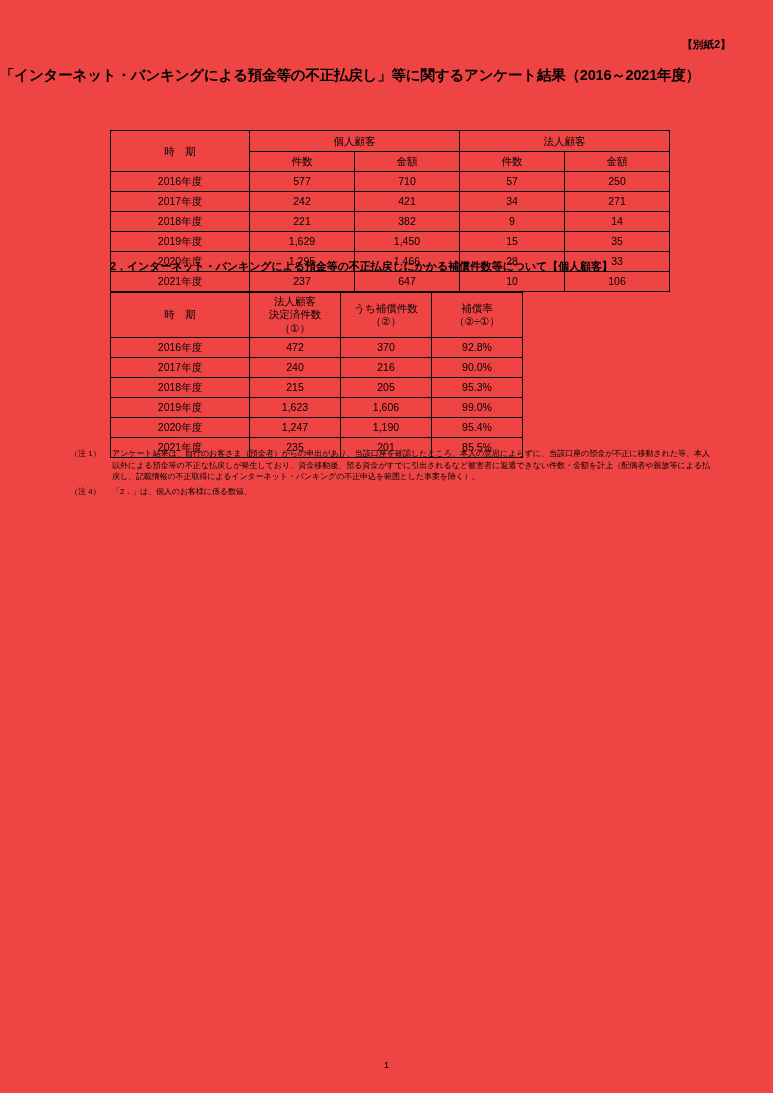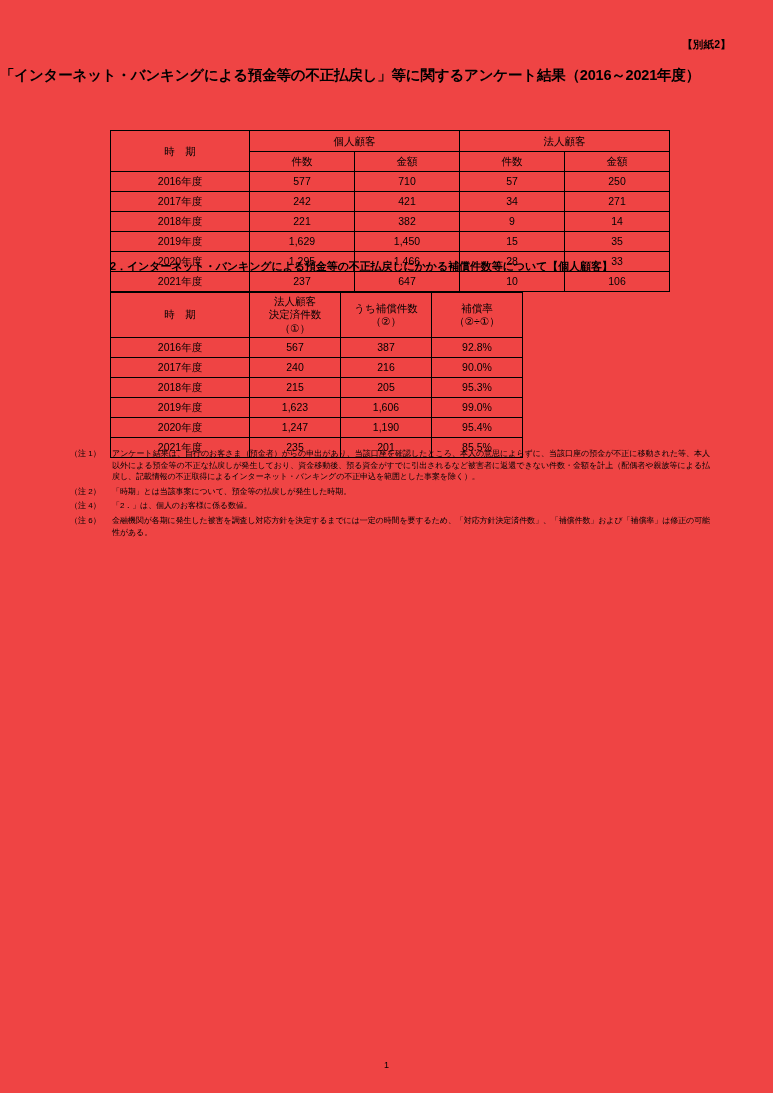--- a/index.html
+++ b/index.html
@@ -211,22 +211,22 @@
         </th>
         <th class="c-col head-cell">
           <div>補償率</div>
           <div>（②÷①）</div>
         </th>
       </tr>
     </thead>
     <tbody>
       <tr>
         <td>2016年度</td>
-        <td>567</td>
-        <td>387</td>
+        <td>472</td>
+        <td>370</td>
         <td>92.8%</td>
       </tr>
       <tr>
         <td>2017年度</td>
         <td>240</td>
         <td>216</td>
         <td>90.0%</td>
       </tr>
       <tr>
         <td>2018年度</td>
@@ -254,28 +254,20 @@
       </tr>
     </tbody>
   </table>
 
   <div class="notes">
     <div class="note-row">
       <span class="note-label">（注 1）</span>
       <span class="note-text">アンケート結果は、自行のお客さま（預金者）からの申出があり、当該口座を確認したところ、本人の意思によらずに、当該口座の預金が不正に移動された等、本人以外による預金等の不正な払戻しが発生しており、資金移動後、預る資金がすでに引出されるなど被害者に返還できない件数・金額を計上（配偶者や親族等による払戻し、記載情報の不正取得によるインターネット・バンキングの不正申込を範囲とした事案を除く）。</span>
     </div>
     <div class="note-row">
-      <span class="note-label">（注 2）</span>
-      <span class="note-text">「時期」とは当該事案について、預金等の払戻しが発生した時期。</span>
-    </div>
-    <div class="note-row">
       <span class="note-label">（注 4）</span>
       <span class="note-text">「2．」は、個人のお客様に係る数値。</span>
     </div>
-    <div class="note-row">
-      <span class="note-label">（注 6）</span>
-      <span class="note-text">金融機関が各期に発生した被害を調査し対応方針を決定するまでには一定の時間を要するため、「対応方針決定済件数」、「補償件数」および「補償率」は修正の可能性がある。</span>
-    </div>
   </div>
 
   <div class="page-number">1</div>
 
 </div>
 
 </body></html>

